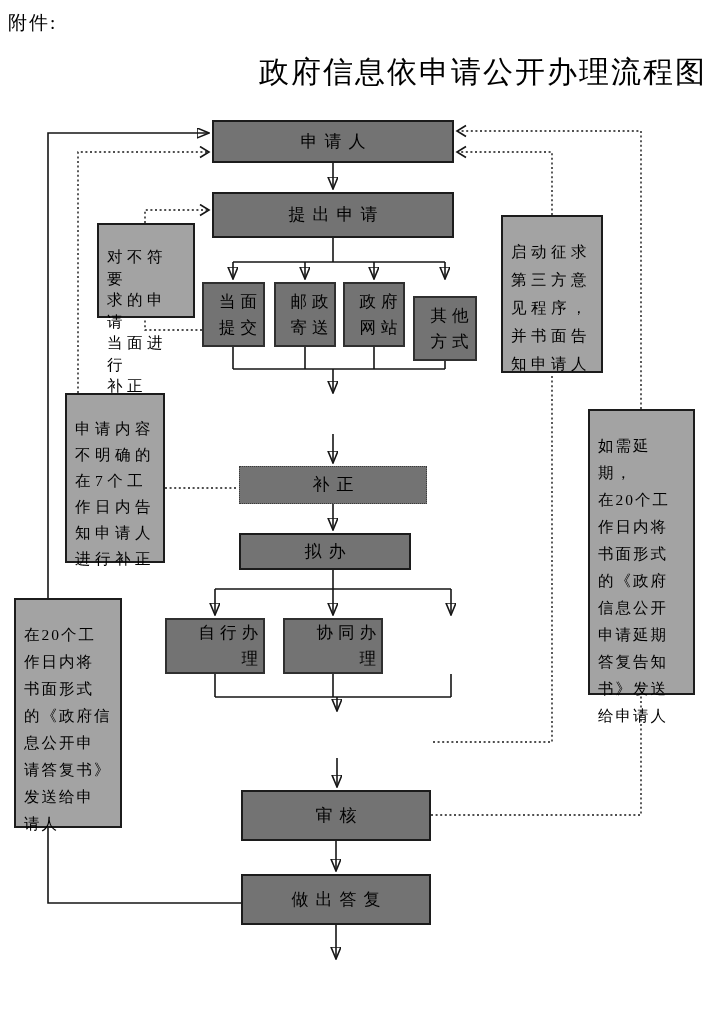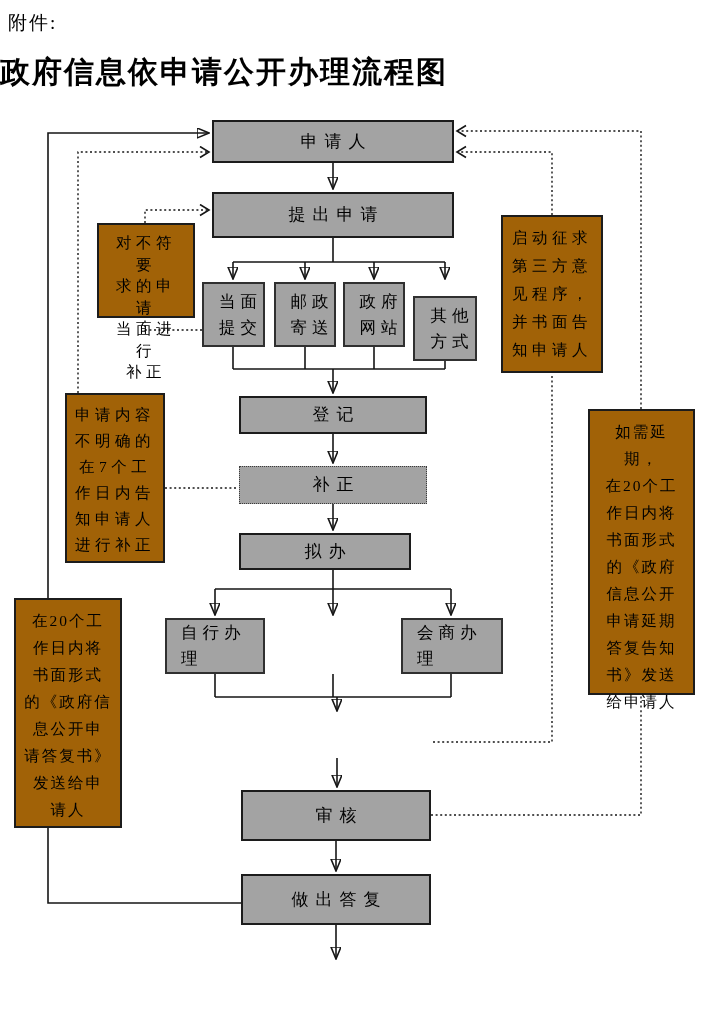--- a/index.html
+++ b/index.html
@@ -1,35 +1,35 @@
 <!DOCTYPE html>
 <html><head>
 <meta charset="utf-8">
 <style>
   html,body{margin:0;padding:0;background:#fff;}
   .canvas{
     position:relative;width:711px;height:1032px;background:#fff;
     font-family:"Liberation Serif","DejaVu Serif",serif;color:#000;overflow:hidden;
   }
   .attachment{position:absolute;left:8px;top:10px;font-size:19px;letter-spacing:2px;}
-  .title{position:absolute;left:0;right:14px;top:52px;text-align:left;
-         font-size:30px;font-weight:700;letter-spacing:2px;}
+  .title{position:absolute;left:0;right:4px;top:52px;text-align:right;
+         font-size:30px;font-weight:400;letter-spacing:2px;}
   svg.wires{position:absolute;left:0;top:0;}
   svg.wires path{fill:none;stroke:#161616;stroke-width:1.6;}
   svg.wires g.dotted path{stroke-width:1.4;stroke-dasharray:2 2.6;}
   .node{
-    position:absolute;box-sizing:border-box;background:#a3a3a3;border:2px solid #1c1c1c;
-    display:flex;align-items:center;justify-content:center;text-align:left;
+    position:absolute;box-sizing:border-box;background:#737373;border:2px solid #1c1c1c;
+    display:flex;align-items:center;justify-content:center;text-align:right;
     white-space:pre-line;font-size:17px;letter-spacing:7px;padding-left:7px;line-height:1.4;
   }
   .node.dashed{border:1.5px dotted #3a3a3a;}
   .node.small{font-size:16.5px;letter-spacing:5px;padding-left:14px;line-height:26px;border-color:#303030;}
   .note{
-    position:absolute;box-sizing:border-box;background:#a16207;border:2px solid #1c1c1c;
-    white-space:pre-line;font-size:15.5px;text-align:center;padding:7px 8px 0 8px;
+    position:absolute;box-sizing:border-box;background:#a3a3a3;border:2px solid #1c1c1c;
+    white-space:pre-line;font-size:15.5px;text-align:left;padding:21px 8px 0 8px;
   }
 </style>
 </head>
 <body>
 
 <div class="canvas">
 
   <div class="attachment">附件:</div>
   <div class="title">政府信息依申请公开办理流程图</div>
 
@@ -136,35 +136,34 @@
 
   <div class="node small" style="left:202px;top:282px;width:63px;height:65px">当面
 提交</div>
   <div class="node small" style="left:343px;top:282px;width:62px;height:65px">政府
 网站</div>
   <div class="node small" style="left:274px;top:282px;width:62px;height:65px">邮政
 寄送</div>
   <div class="node small" style="left:413px;top:296px;width:64px;height:65px">其他
 方式</div>
 
-  <div class="node" style="left:239px;top:396px;width:188px;height:38px">登记</div>
 
   <div class="node dashed" style="left:239px;top:466px;width:188px;height:38px">补正</div>
 
   <div class="node" style="left:239px;top:533px;width:172px;height:37px">拟办</div>
 
   <div class="note" style="left:65px;top:393px;width:100px;height:170px;line-height:26px;letter-spacing:4.5px">申请内容
 不明确的
 在7个工
 作日内告
 知申请人
 进行补正</div>
 
   <div class="node small" style="left:165px;top:618px;width:100px;height:56px">自行办理</div>
-  <div class="node small" style="left:401px;top:618px;width:102px;height:56px">会商办理</div>
+  <div class="node small" style="left:283px;top:618px;width:100px;height:56px">协同办理</div>
 
 
   <div class="note" style="left:588px;top:409px;width:107px;height:286px;line-height:27px;letter-spacing:2px">如需延期，
 在20个工
 作日内将
 书面形式
 的《政府
 信息公开
 申请延期
 答复告知

